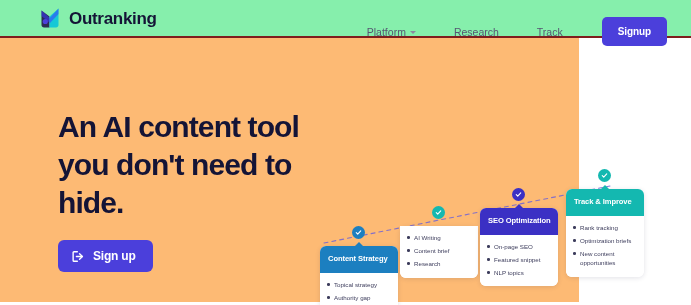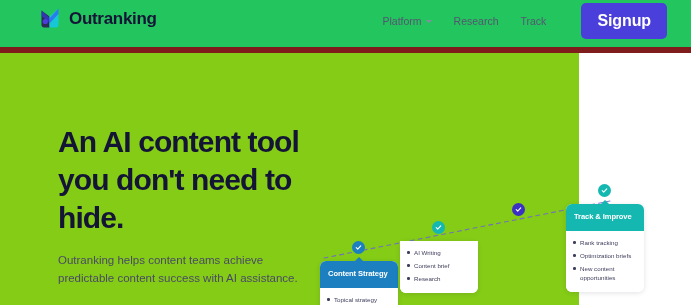--- a/index.html
+++ b/index.html
@@ -8,24 +8,24 @@
     height: 305px;
     overflow: hidden;
     background: #ffffff;
     font-family: "Liberation Sans", sans-serif;
     -webkit-font-smoothing: antialiased;
   }
 
   
   .header {
     position: relative;
-    height: 53px;
+    height: 38px;
     width: 691px;
-    background: #22c55e;
-    border-bottom: 6px solid #7f1d1d;
+    background: #86efac;
+    border-bottom: 2px solid #7f1d1d;
     display: flex;
     align-items: center;
   }
   .logo-wrap {
     position: absolute;
     left: 40px;
     top: 7px;
     display: flex;
     align-items: center;
     gap: 3px;
@@ -35,64 +35,64 @@
     font-size: 17px;
     font-weight: bold;
     color: #141436;
     letter-spacing: -0.3px;
     line-height: 1;
   }
 
   .nav {
     position: absolute;
     right: 24px;
-    top: 0;
+    top: 11px;
     height: 41px;
     display: flex;
     align-items: center;
-    gap: 0;
+    gap: 16px;
   }
   .nav-item {
     display: flex;
     align-items: center;
     gap: 4px;
     font-size: 10.5px;
     color: #565672;
     padding: 0 11px;
     cursor: pointer;
     white-space: nowrap;
   }
   .caret {
     display: inline-block;
     width: 0; height: 0;
     border-left: 3.2px solid transparent;
     border-right: 3.2px solid transparent;
     border-top: 3.6px solid #8a8aa0;
     margin-top: 1px;
   }
   .signup-btn {
-    margin-left: 24px;
+    margin-left: 12px;
     background: #4b3fdb;
     color: #ffffff;
-    font-size: 16px;
+    font-size: 10px;
     font-weight: bold;
     border: none;
     border-radius: 5px;
     padding: 9px 16px;
     cursor: pointer;
     font-family: "Liberation Sans", sans-serif;
     letter-spacing: -0.1px;
   }
 
   
   .hero {
     position: relative;
     width: 579px;
     height: 264px;
-    background: #84cc16;
+    background: #fdba74;
   }
   .hero-copy {
     position: absolute;
     left: 58px;
     top: 70px;
     width: 265px;
   }
   .headline {
     font-size: 30px;
     line-height: 38px;
@@ -235,21 +235,20 @@
     </div>
 
     <button class="signup-btn">Signup</button>
   </div>
 </div>
 
 <div class="hero">
 
   <div class="hero-copy">
     <h1 class="headline">An AI content tool you don't need to hide.</h1>
-    <p class="subhead">Outranking helps content teams achieve predictable content success with AI assistance.</p>
     <button class="cta-btn">
       <svg class="cta-icon" viewBox="0 0 16 16">
         <path d="M6.6 2.2 L2.4 2.2 C1.8 2.2 1.4 2.6 1.4 3.2 L1.4 12.8 C1.4 13.4 1.8 13.8 2.4 13.8 L6.6 13.8" fill="none" stroke="#ffffff" stroke-width="1.7" stroke-linecap="round" stroke-linejoin="round"></path>
         <path d="M9.3 4.7 L12.8 8 L9.3 11.3" fill="none" stroke="#ffffff" stroke-width="1.7" stroke-linecap="round" stroke-linejoin="round"></path>
         <path d="M5.4 8 L12.6 8" fill="none" stroke="#ffffff" stroke-width="1.7" stroke-linecap="round"></path>
       </svg>
       <span>Sign up</span>
     </button>
   </div>
 
@@ -301,20 +300,39 @@
           </li>
         </ul>
       </div>
     </div>
 
     <div class="check" style="left:202px; top:150px; background:#3b30c4;">
       <svg viewBox="0 0 10 10">
         <path d="M1.8 5.2 L3.9 7.2 L8.2 2.6" fill="none" stroke="#ffffff" stroke-width="1.6" stroke-linecap="round" stroke-linejoin="round"></path>
       </svg>
     </div>
+    <div class="card" style="left:170px; top:170px;">
+      <div class="card-head" style="background:#3b30c4; color:#3b30c4;">
+        <span class="card-notch"></span>
+        <span style="color:#fff;">SEO Optimization</span>
+      </div>
+      <div class="card-body">
+        <ul>
+          <li style="color:#3d3d5c;">
+            <span>On-page SEO</span>
+          </li>
+          <li style="color:#3d3d5c;">
+            <span>Featured snippet</span>
+          </li>
+          <li style="color:#3d3d5c;">
+            <span>NLP topics</span>
+          </li>
+        </ul>
+      </div>
+    </div>
 
     <div class="check" style="left:288px; top:131px; background:#14b8b0;">
       <svg viewBox="0 0 10 10">
         <path d="M1.8 5.2 L3.9 7.2 L8.2 2.6" fill="none" stroke="#ffffff" stroke-width="1.6" stroke-linecap="round" stroke-linejoin="round"></path>
       </svg>
     </div>
     <div class="card" style="left:256px; top:151px;">
       <div class="card-head" style="background:#14b8b0; color:#14b8b0;">
         <span class="card-notch"></span>
         <span style="color:#fff;">Track &amp; Improve</span>

